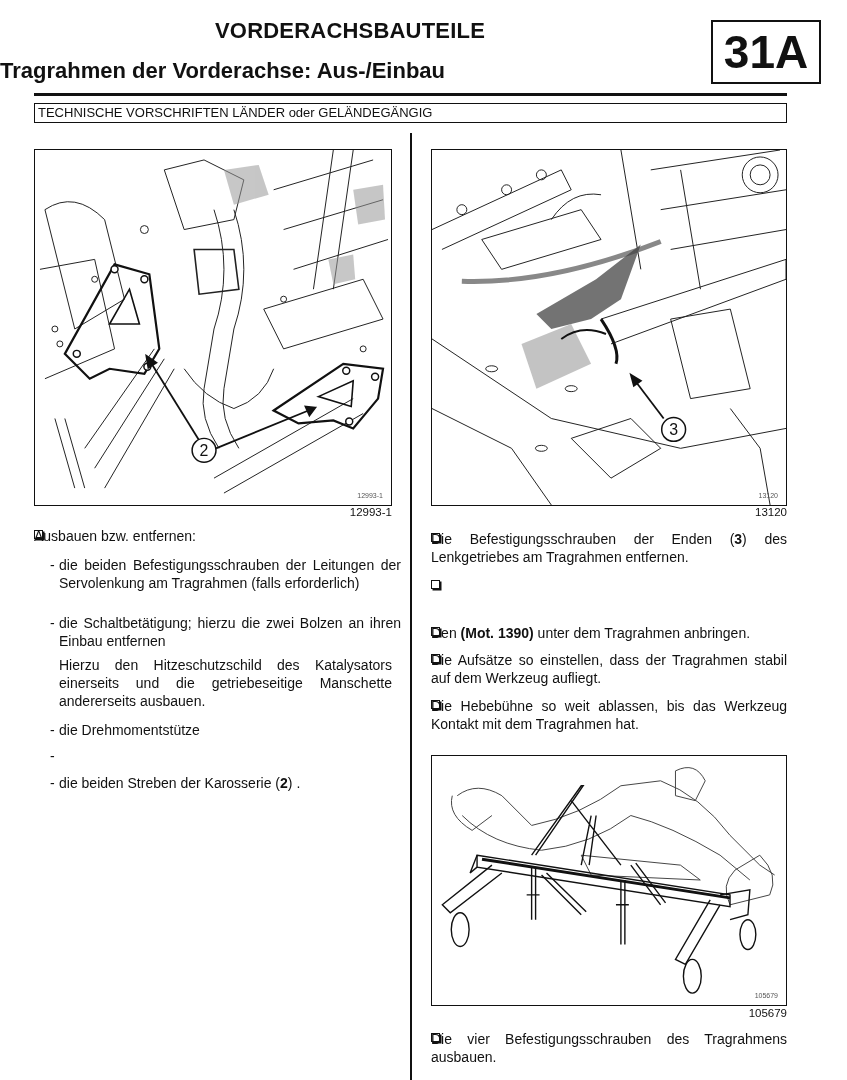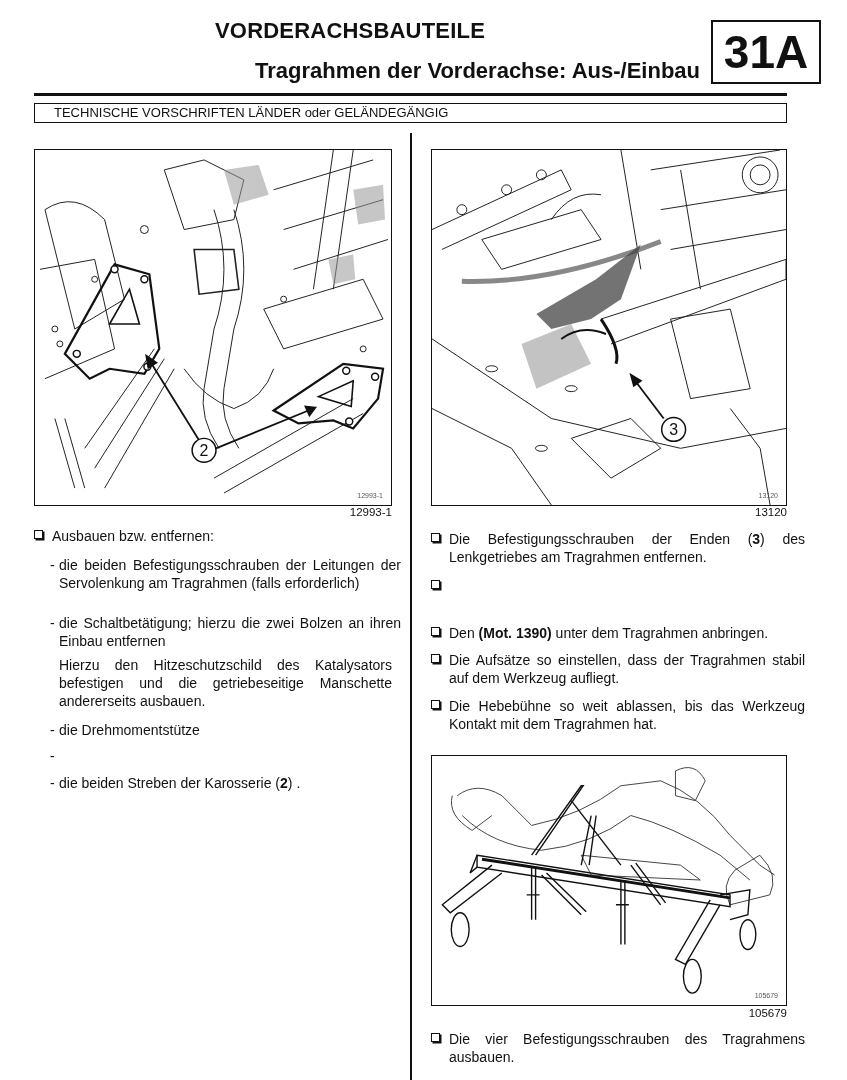--- a/index.html
+++ b/index.html
@@ -1,37 +1,37 @@
 <!DOCTYPE html>
 <html><head>
 <meta charset="utf-8">
 <style>
   html, body { margin:0; padding:0; background:#ffffff; }
   body { width:847px; height:1080px; position:relative; overflow:hidden;
          font-family:"Liberation Sans", sans-serif; color:#111; }
   .title1 { position:absolute; left:0; width:700px; top:18px; text-align:center;
             font-size:22px; font-weight:bold; letter-spacing:0.2px; }
-  .title2 { position:absolute; left:0; width:700px; top:58px; text-align:right;
+  .title2 { position:absolute; left:0; width:700px; top:58px; text-align:left;
             font-size:22px; font-weight:bold; }
   .chapter-box { position:absolute; left:675px; top:20px; width:110px; height:64px;
                  border:2px solid #111; box-sizing:border-box;
                  font-size:46px; font-weight:bold; text-align:center; line-height:60px;margin-left:36px; }
   .rule { position:absolute; left:34px; width:753px; top:93px; height:3px; background:#111; }
   .section-bar { position:absolute; left:34px; top:103px; width:753px; height:20px;
                  border:1.5px solid #111; box-sizing:border-box;
-                 font-size:13px; line-height:17px; padding-left:19px; }
+                 font-size:13px; line-height:17px; padding-left:3px; }
   .col-divider { position:absolute; left:410px; top:133px; width:2px; height:947px; background:#111; }
 
   .figure { position:absolute; border:1.5px solid #111; box-sizing:border-box; background:#fff; overflow:hidden; }
   .figure svg { position:absolute; left:0; top:0; width:100%; height:100%; }
   .fig-inner-id { position:absolute; right:8px; bottom:6px; font-size:7px; color:#555; }
   .fig-caption { position:absolute; font-size:11.5px; text-align:right; }
 
   .para { position:absolute; font-size:14px; line-height:18px; text-align:justify; }
-  .bullet-para { padding-left:18px; }
+  .bullet-para { }
   .bullet-para .box { position:absolute; left:0; top:3px; width:9px; height:9px;
                       border:1.3px solid #111; box-shadow:1.5px 1.5px 0 #111; box-sizing:border-box; }
   .dash-para { padding-left:9px; }
   .dash-para .dash { position:absolute; left:0; top:0; }
   b { font-weight:bold; }
 </style>
 </head>
 <body>
 
 <div class="title1">VORDERACHSBAUTEILE</div>
@@ -102,21 +102,21 @@
 </div>
 <div class="para dash-para" style="left:50px;top:556px;width:342px;">
   <span class="dash">-</span>
   <span>die beiden Befestigungsschrauben der Leitungen der Servolenkung am Tragrahmen (falls erforderlich)</span>
 </div>
 <div class="para dash-para" style="left:50px;top:614px;width:342px;">
   <span class="dash">-</span>
   <span>die Schaltbetätigung; hierzu die zwei Bolzen an ihren Einbau entfernen</span>
 </div>
 <div class="para" style="left:59px;top:656px;width:333px;">
-  <span>Hierzu den Hitzeschutzschild des Katalysators befestigen und die getriebeseitige Manschette andererseits ausbauen.</span>
+  <span>Hierzu den Hitzeschutzschild des Katalysators einerseits und die getriebeseitige Manschette andererseits ausbauen.</span>
 </div>
 <div class="para dash-para" style="left:50px;top:721px;width:342px;">
   <span class="dash">-</span>
   <span>die Drehmomentstütze</span>
 </div>
 <div class="para dash-para" style="left:50px;top:747px;width:342px;">
   <span class="dash">-</span>
 </div>
 <div class="para dash-para" style="left:50px;top:774px;width:342px;">
   <span class="dash">-</span>

